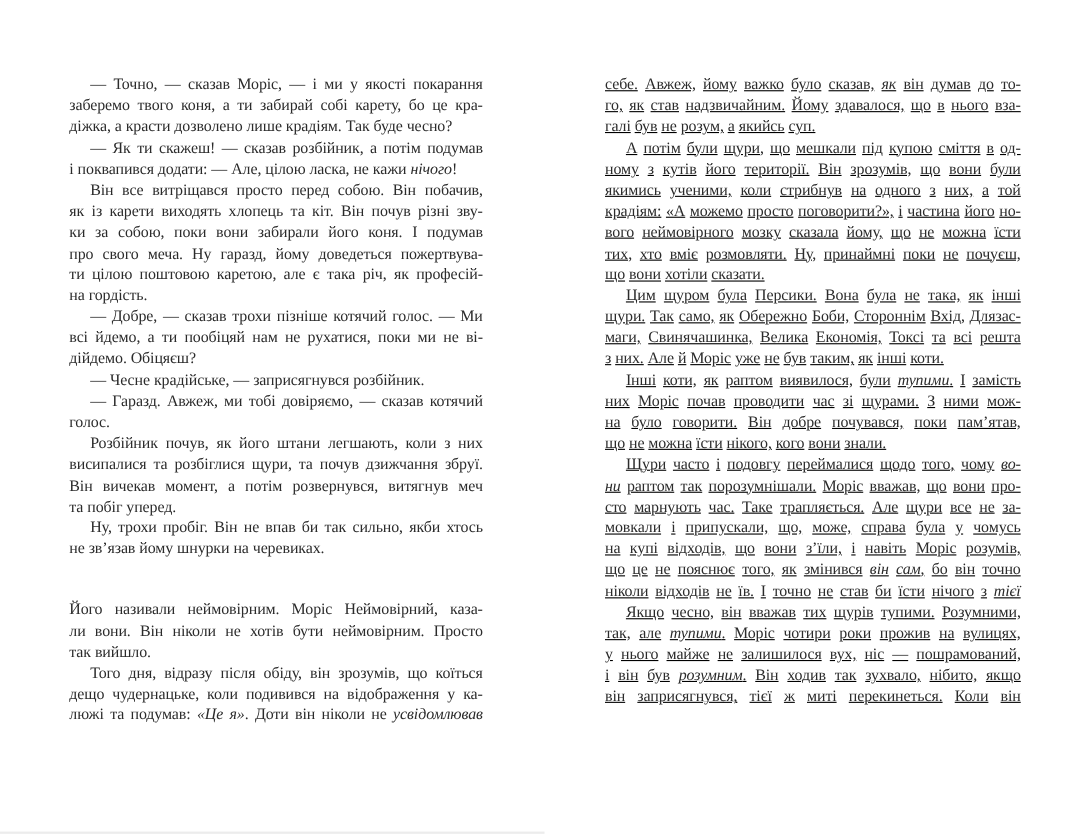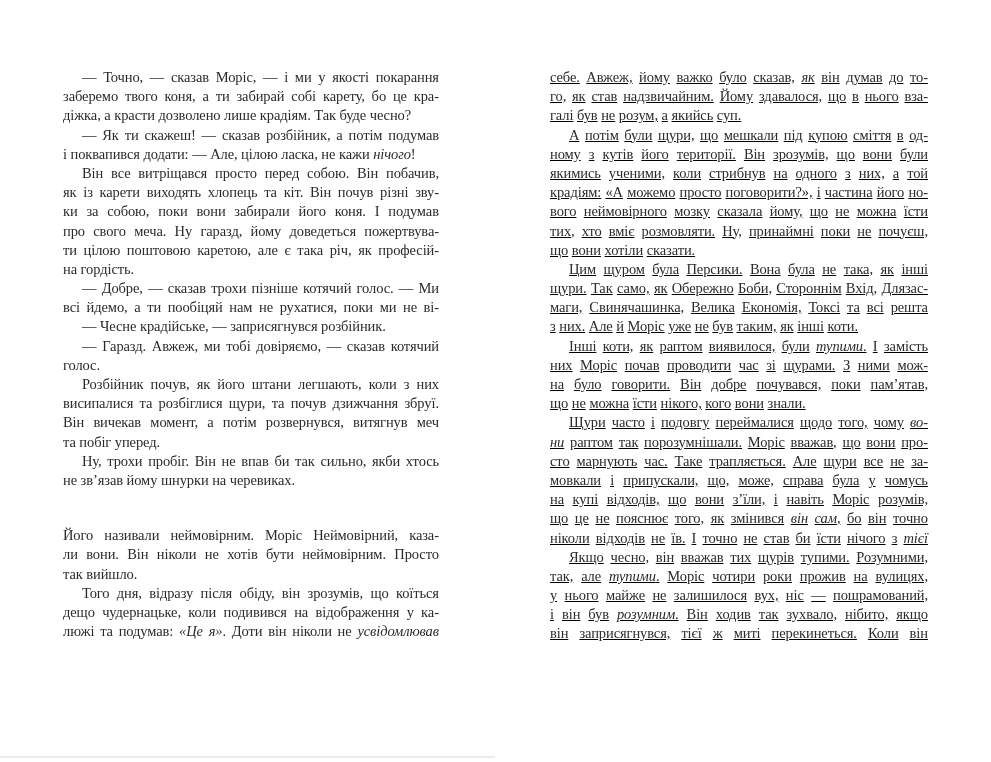--- a/index.html
+++ b/index.html
@@ -209,20 +209,24 @@
         <span><span>ти</span></span>
         <span><span>пообіцяй</span></span>
         <span><span>нам</span></span>
         <span><span>не</span></span>
         <span><span>рухатися,</span></span>
         <span><span>поки</span></span>
         <span><span>ми</span></span>
         <span><span>не</span></span>
         <span><span>ві-</span></span>
       </div>
+      <div class="line last">
+        <span><span>дійдемо.</span></span>
+        <span><span>Обіцяєш?</span></span>
+      </div>
       <div class="line last indent">
         <span><span>—</span></span>
         <span><span>Чесне</span></span>
         <span><span>крадійське,</span></span>
         <span><span>—</span></span>
         <span><span>заприсягнувся</span></span>
         <span><span>розбійник.</span></span>
       </div>
       <div class="line indent">
         <span><span>—</span></span>

